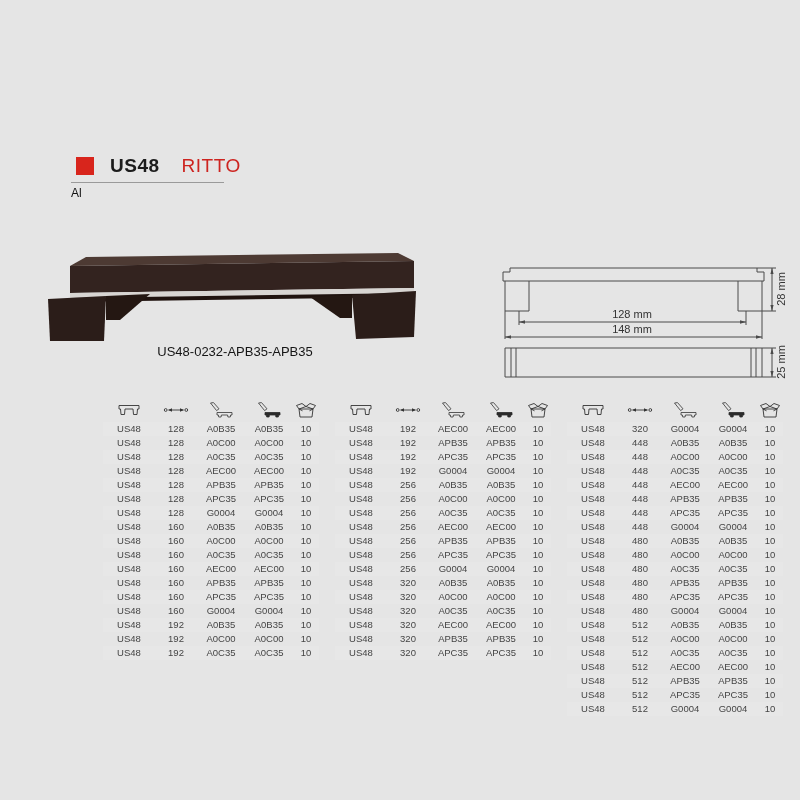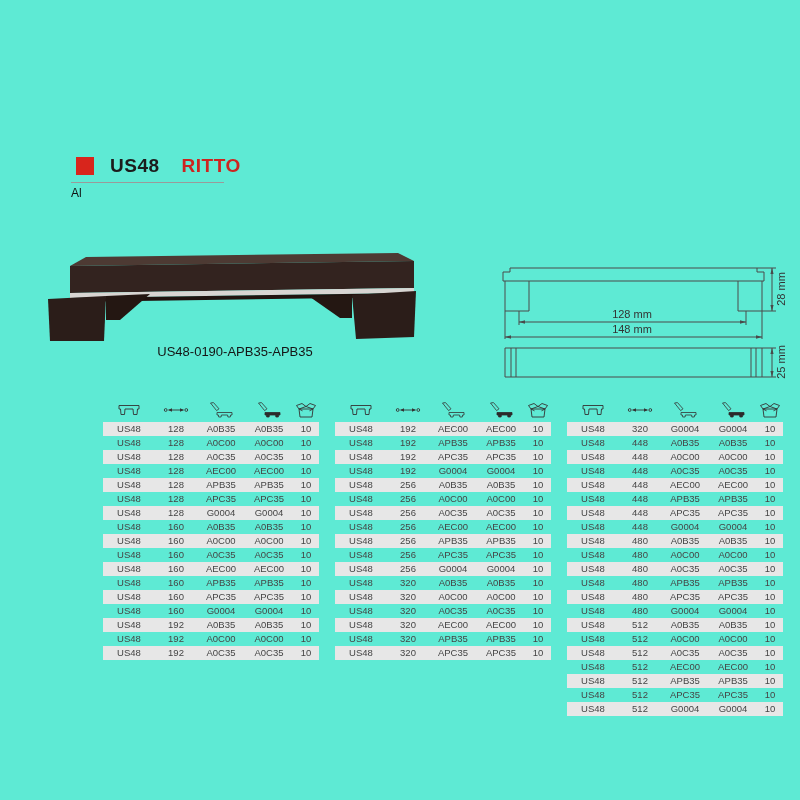--- a/index.html
+++ b/index.html
@@ -1,22 +1,22 @@
 <!DOCTYPE html>
 <html><head>
 <meta charset="utf-8">
 <style>
   html,body{margin:0;padding:0;background:#fff;}
-  .page{position:relative;width:800px;height:800px;background:#5eead4;overflow:hidden;
+  .page{position:relative;width:800px;height:800px;background:#e5e5e5;overflow:hidden;
         font-family:"Liberation Sans",sans-serif;}
   
   .hdr{position:absolute;left:76px;top:155px;display:flex;align-items:center;}
   .swatch{width:18px;height:18px;display:inline-block;}
   .series{margin-left:16px;font-size:19px;font-weight:bold;color:#1c1c1c;letter-spacing:.5px;}
-  .brand{margin-left:22px;font-size:19px;font-weight:bold;color:#cd2420;letter-spacing:.5px;}
+  .brand{margin-left:22px;font-size:19px;font-weight:normal;color:#cd2420;letter-spacing:.5px;}
   .rule{position:absolute;left:71px;top:182px;width:153px;height:1px;background:#9a9a9a;}
   .material{position:absolute;left:71px;top:186px;font-size:12px;color:#111;}
   
   .photo{position:absolute;left:45px;top:250px;}
   .caption{position:absolute;left:110px;top:344px;width:250px;text-align:center;
            font-size:13px;color:#151515;}
   
   .drawing{position:absolute;left:495px;top:258px;}
   .drawing text{font-family:"Liberation Sans",sans-serif;font-size:11px;fill:#333;}
   
@@ -45,21 +45,21 @@
   <svg class="photo" width="380" height="100" viewBox="0 0 380 100">
     <polygon points="41,7 353,3 369,11 25,16" fill="#4d3a33"></polygon>
     <polygon points="25,16 369,11 369,38 25,43" fill="#33231f"></polygon>
     <polygon points="25,43 369,38 369,43 25,48" fill="#d8d5d2"></polygon>
     <polygon points="25,48 369,43 369,47 25,52" fill="#20130f"></polygon>
     <polygon points="3,49 61,46 59,91 5,91" fill="#2b1d19"></polygon>
     <polygon points="307,45 371,41 369,87 311,89" fill="#2b1d19"></polygon>
     <polygon points="61,46 105,44 75,70 61,70" fill="#241712"></polygon>
     <polygon points="307,45 265,47 295,68 307,68" fill="#241712"></polygon>
   </svg>
-  <div class="caption">US48-0190-APB35-APB35</div>
+  <div class="caption">US48-0232-APB35-APB35</div>
 
   <svg class="drawing" width="300" height="130" viewBox="0 0 300 130">
     <g stroke="#4a4a4a" stroke-width="1" fill="none">
 
       <path d="M8 14 L8 23 L269 23 L269 14 L262 14 L262 10 L15 10 L15 14 Z"></path>
       <path d="M10 23 L10 53 L34 53 L34 23"></path>
       <path d="M267 23 L267 53 L243 53 L243 23"></path>
 
       <path d="M24 53 L24 67 M251 53 L251 67"></path>
       <path d="M10 53 L10 81 M267 53 L267 81"></path>

